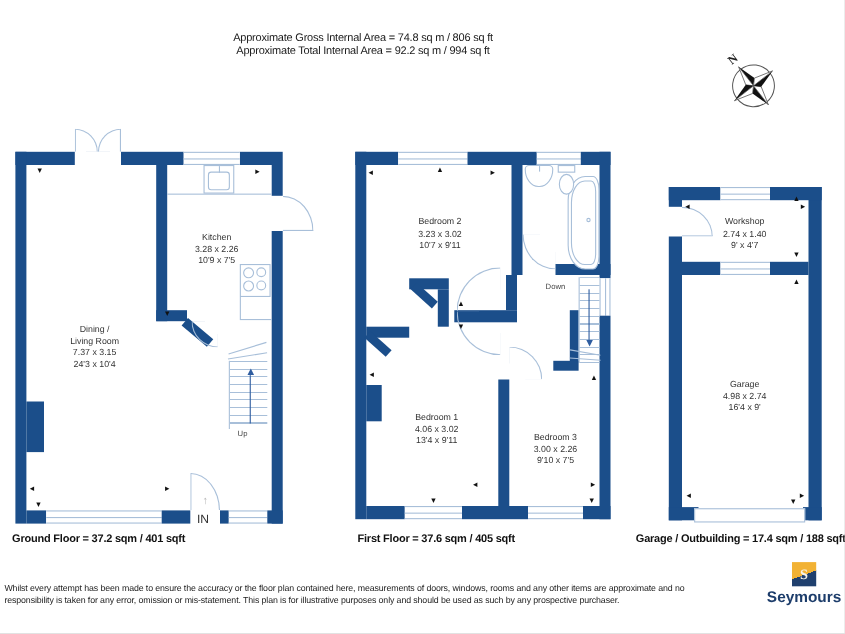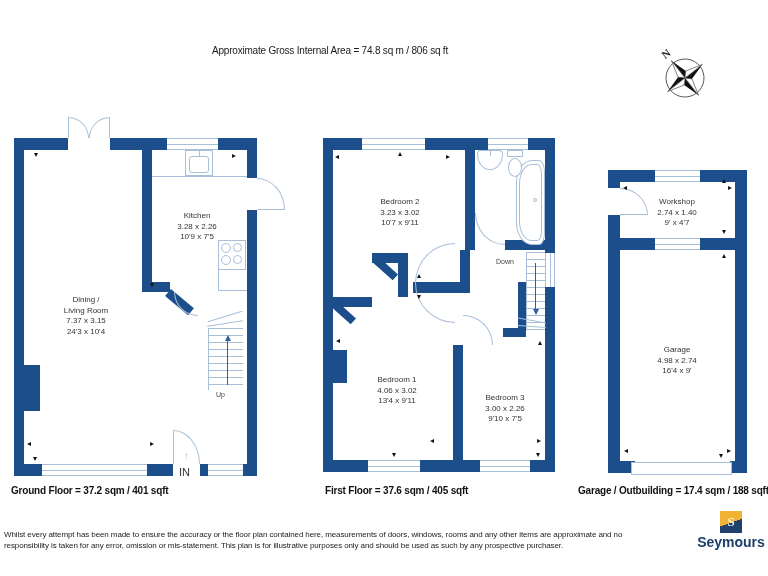--- a/index.html
+++ b/index.html
@@ -31,33 +31,34 @@
           background:repeating-linear-gradient(to bottom,var(--line) 0,var(--line) 1px,transparent 1px,transparent 7px);}
   .sarrow{position:absolute;width:1px;background:#2f5da0;}
   .tri{position:absolute;width:0;height:0;}
   .tri.up{border-left:3px solid transparent;border-right:3px solid transparent;border-bottom:6px solid #2f5da0;}
   .tri.down{border-left:3px solid transparent;border-right:3px solid transparent;border-top:6px solid #2f5da0;}
   .room-label{position:absolute;transform:translateX(-50%);text-align:center;font-size:8px;line-height:10.5px;color:#333;white-space:nowrap;}
   .floor-total{position:absolute;font-size:10px;font-weight:bold;color:#111;letter-spacing:-0.2px;white-space:nowrap;}
   .dar{position:absolute;font-size:8px;line-height:8px;color:#111;}
   .small-label{position:absolute;font-size:7px;color:#444;}
   .title{position:absolute;left:0;top:12px;width:768px;text-align:center;font-size:19px;font-weight:bold;color:var(--ink);}
-  .arealines{position:absolute;left:0;top:45px;width:660px;text-align:center;font-size:10px;line-height:11.5px;color:var(--ink);letter-spacing:-0.2px;}
+  .arealines{position:absolute;left:0;top:29px;width:660px;text-align:center;font-size:10px;line-height:11.5px;color:var(--ink);letter-spacing:-0.2px;}
   .disclaimer{position:absolute;left:4px;top:529px;width:690px;font-size:8px;line-height:11px;color:#222;letter-spacing:-0.1px;}
   .brand-square{position:absolute;left:720px;top:511px;width:22px;height:22px;background:linear-gradient(160deg,#f2b234 52%,#20406e 52%);
                 display:flex;align-items:center;justify-content:center;font-family:"Liberation Serif",serif;font-weight:bold;font-size:13px;color:#f7f3e8;}
   .brand-name{position:absolute;left:694px;top:534px;width:74px;text-align:center;font-size:14px;font-weight:bold;color:#1d3d6b;}
 </style>
 </head>
 <body>
 
 <div class="page">
 
   <div class="arealines">
     <div>Approximate Gross Internal Area = 74.8 sq m / 806 sq ft</div>
+    <div>Approximate Total Internal Area = 92.2 sq m / 994 sq ft</div>
   </div>
 
   <svg class="abs" style="left:646px;top:42px" width="78" height="72" viewBox="0 0 78 72">
     <g transform="rotate(-38 39 36)">
       <circle cx="39" cy="36" r="19" fill="none" stroke="#555" stroke-width="0.9"></circle>
       <polygon points="39,36 39,14 44,31" fill="#111"></polygon>
       <polygon points="39,36 39,14 34,31" fill="#fff" stroke="#444" stroke-width="0.6"></polygon>
       <polygon points="39,36 39,58 34,41" fill="#111"></polygon>
       <polygon points="39,36 39,58 44,41" fill="#fff" stroke="#444" stroke-width="0.6"></polygon>
       <polygon points="39,36 61,36 44,41" fill="#111"></polygon>

